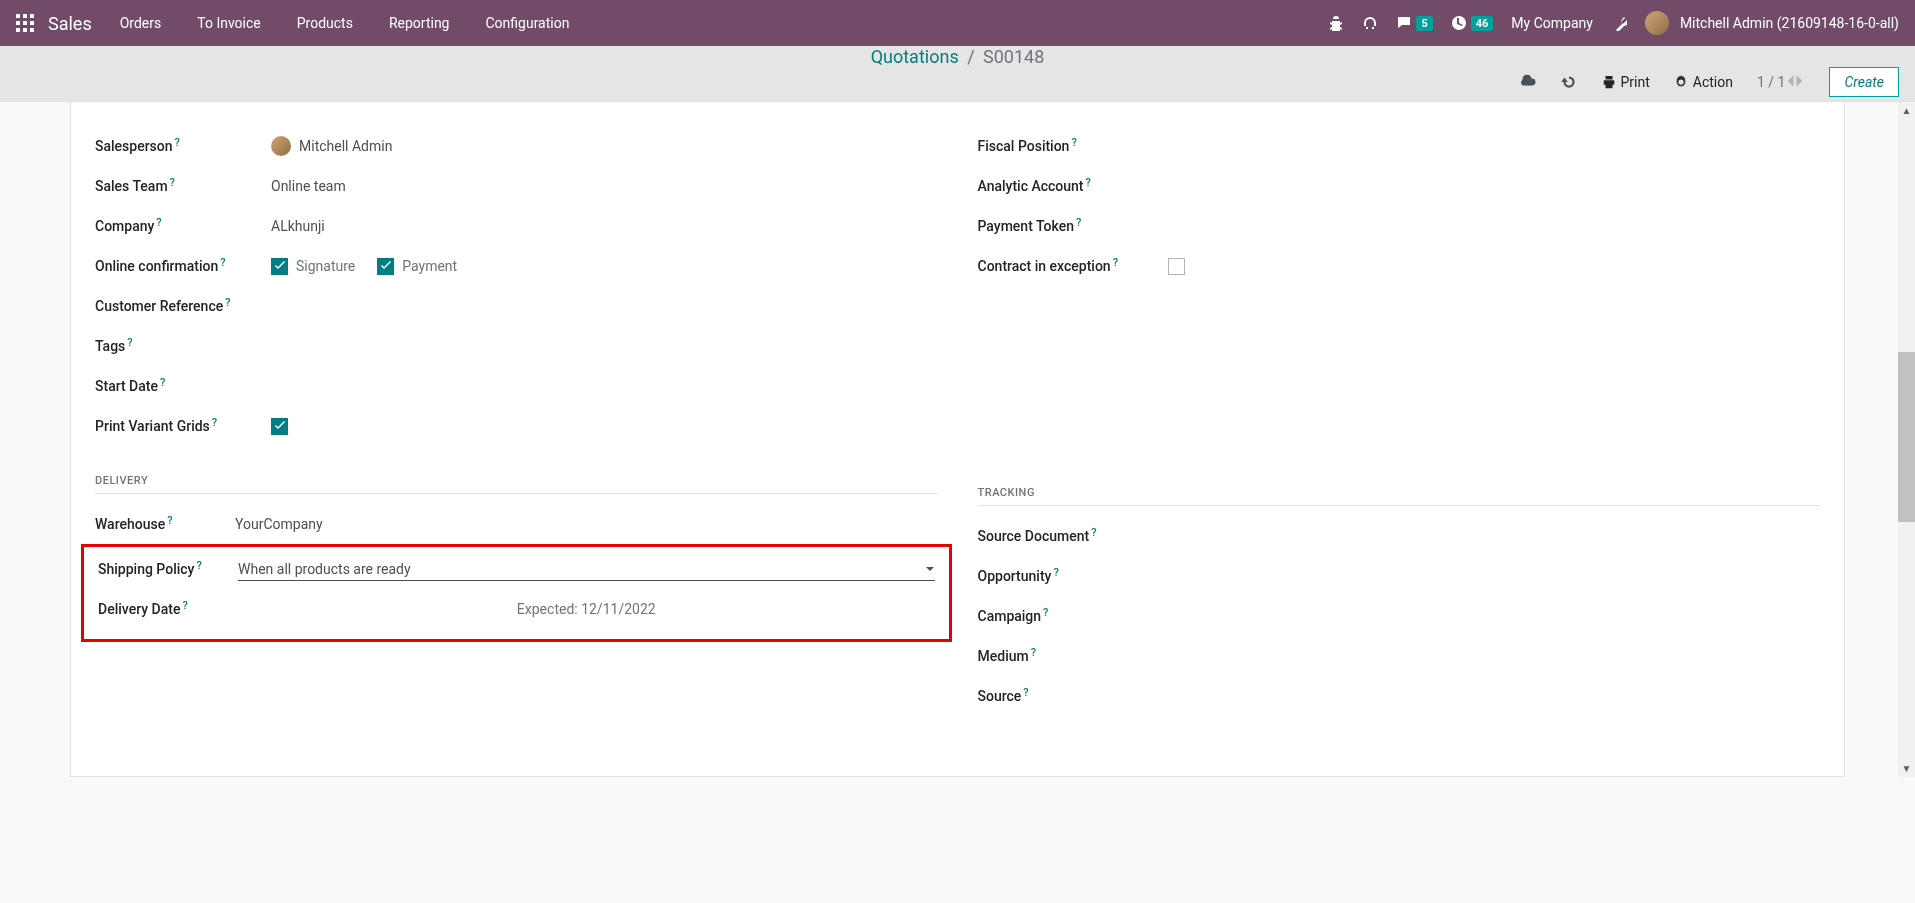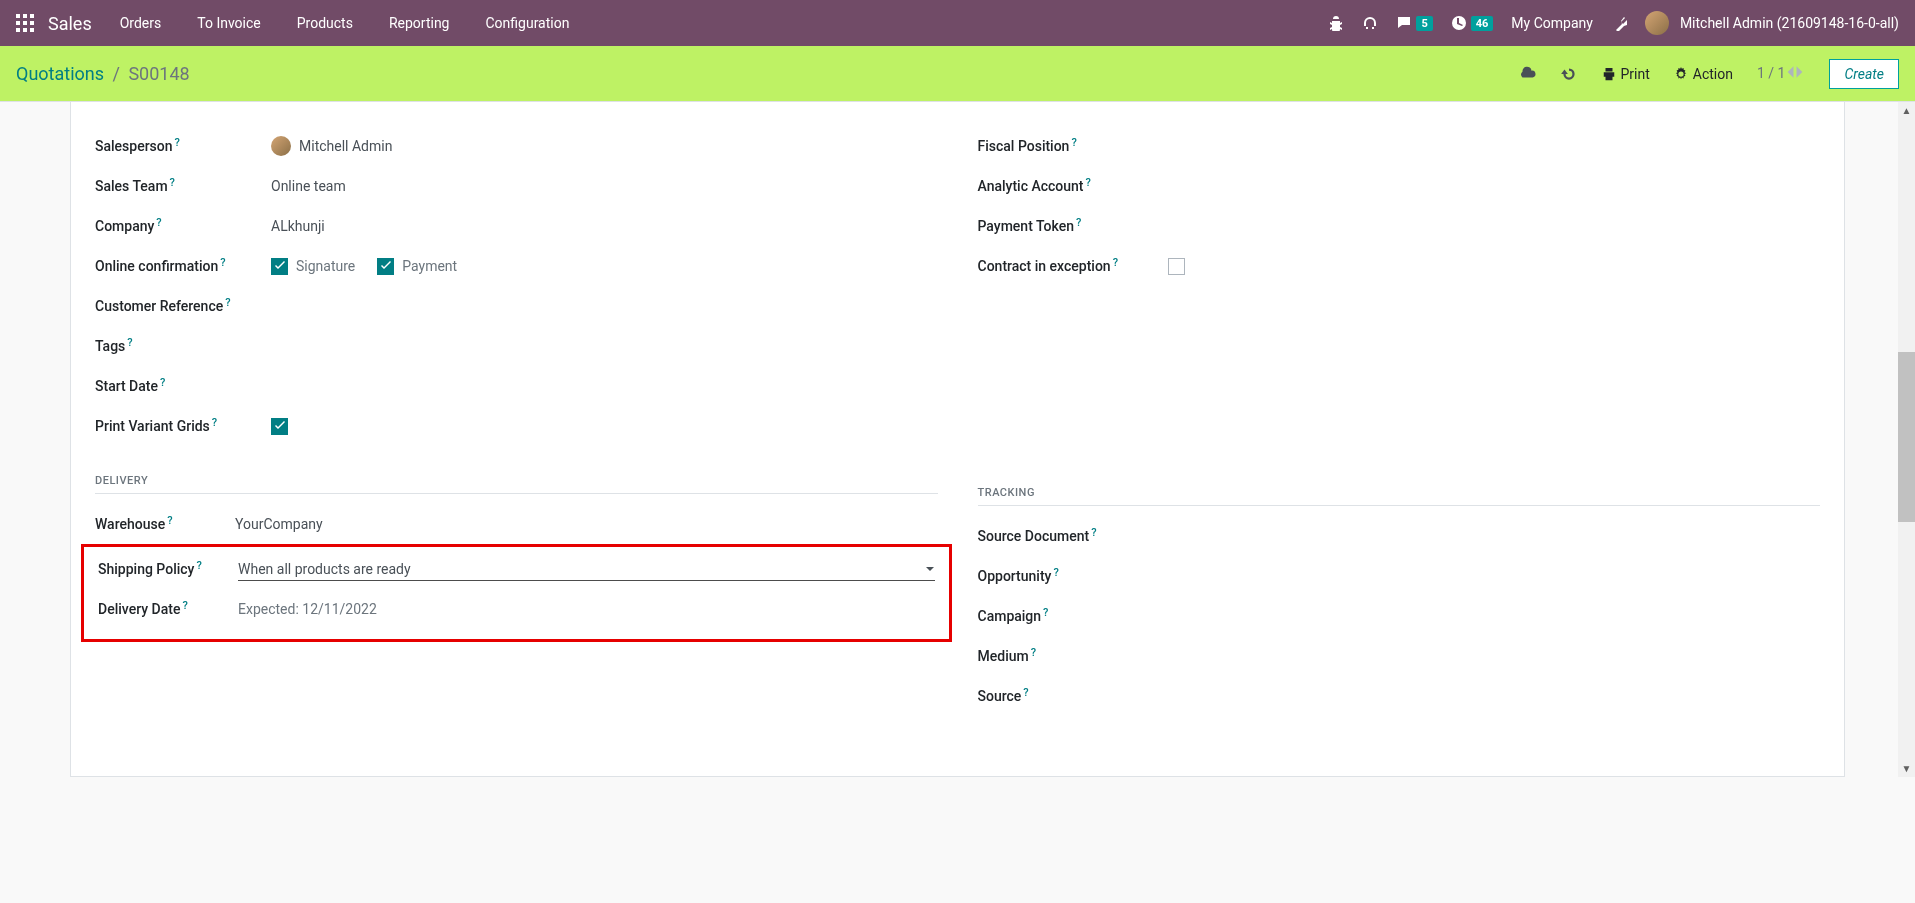--- a/index.html
+++ b/index.html
@@ -8,21 +8,21 @@
     .apps-icon { width: 18px; height: 18px; display: grid; grid-template-columns: repeat(3,4px); grid-template-rows: repeat(3,4px); gap: 3px; margin-right: 14px; cursor:pointer; }
     .apps-icon span { background: #fff; width: 4px; height: 4px; }
     .brand { font-size: 18px; font-weight: 400; margin-right: 28px; }
     .nav-menu { display: flex; gap: 36px; font-size: 14px; }
     .nav-menu a { color: #fff; text-decoration: none; cursor: pointer; }
     .nav-right { margin-left: auto; display: flex; align-items: center; gap: 18px; font-size: 14px; }
     .nav-icon { cursor: pointer; fill: #fff; }
     .badge-wrap { display: flex; align-items: center; gap: 4px; cursor: pointer; }
     .badge { background: #00a09d; color: #fff; font-size: 11px; padding: 1px 5px; border-radius: 2px; font-weight: bold; }
     .avatar { width: 24px; height: 24px; border-radius: 50%; background: linear-gradient(135deg,#d4a574,#8b6f47); display: inline-block; }
-    .control-bar { background: #bef264; height: 56px; display: flex; align-items: center; padding: 0 16px; border-bottom: 1px solid #dee2e6; }
+    .control-bar { background: #e5e5e5; height: 56px; display: flex; align-items: center; padding: 0 16px; border-bottom: 1px solid #dee2e6; flex-direction: column; }
     .breadcrumb { font-size: 18px; color: #017e84; }
     .breadcrumb .sep { color: #6c757d; margin: 0 4px; }
     .breadcrumb .current { color: #6c757d; }
     .cp-right { margin-left: auto; display: flex; align-items: center; gap: 24px; font-size: 14px; }
     .cp-btn { cursor: pointer; display: flex; align-items: center; gap: 5px; color: #212529; }
     .pager { display: flex; gap: 0; color: #6c757d; }
     .pager-arrow { cursor: pointer; color: #adb5bd; }
     .btn-create { border: 1px solid #00a09d; color: #017e84; background: #fff; padding: 6px 14px; font-size: 14px; cursor: pointer; border-radius: 0; font-style: italic; }
     .main-wrap { padding: 0 70px; position: relative; }
     .form-sheet { background: #fff; border: 1px solid #dee2e6; border-top: none; padding: 24px 24px 60px; min-height: 620px; }
@@ -221,21 +221,21 @@
               <div class="field-label" style="width:140px"><span>Shipping Policy</span><sup>?</sup></div>
             <div class="select-field">
               <span>When all products are ready</span>
               <svg width="10" height="10" viewBox="0 0 10 10" fill="#495057">
                   <path d="M1 3l4 4 4-4z"></path>
                 </svg>
             </div>
             </div>
           <div class="field-row">
               <div class="field-label" style="width:140px"><span>Delivery Date</span><sup>?</sup></div>
-            <div class="field-value" style="justify-content:flex-start">
+            <div class="field-value" style="justify-content:center">
               <span class="expected">Expected: 12/11/2022</span>
             </div>
             </div>
         </div>
       </div>
 
       <div class="col">
         <div class="field-row">
             <div class="field-label"><span>Fiscal Position</span><sup>?</sup></div>
             <div class="field-value"></div>

